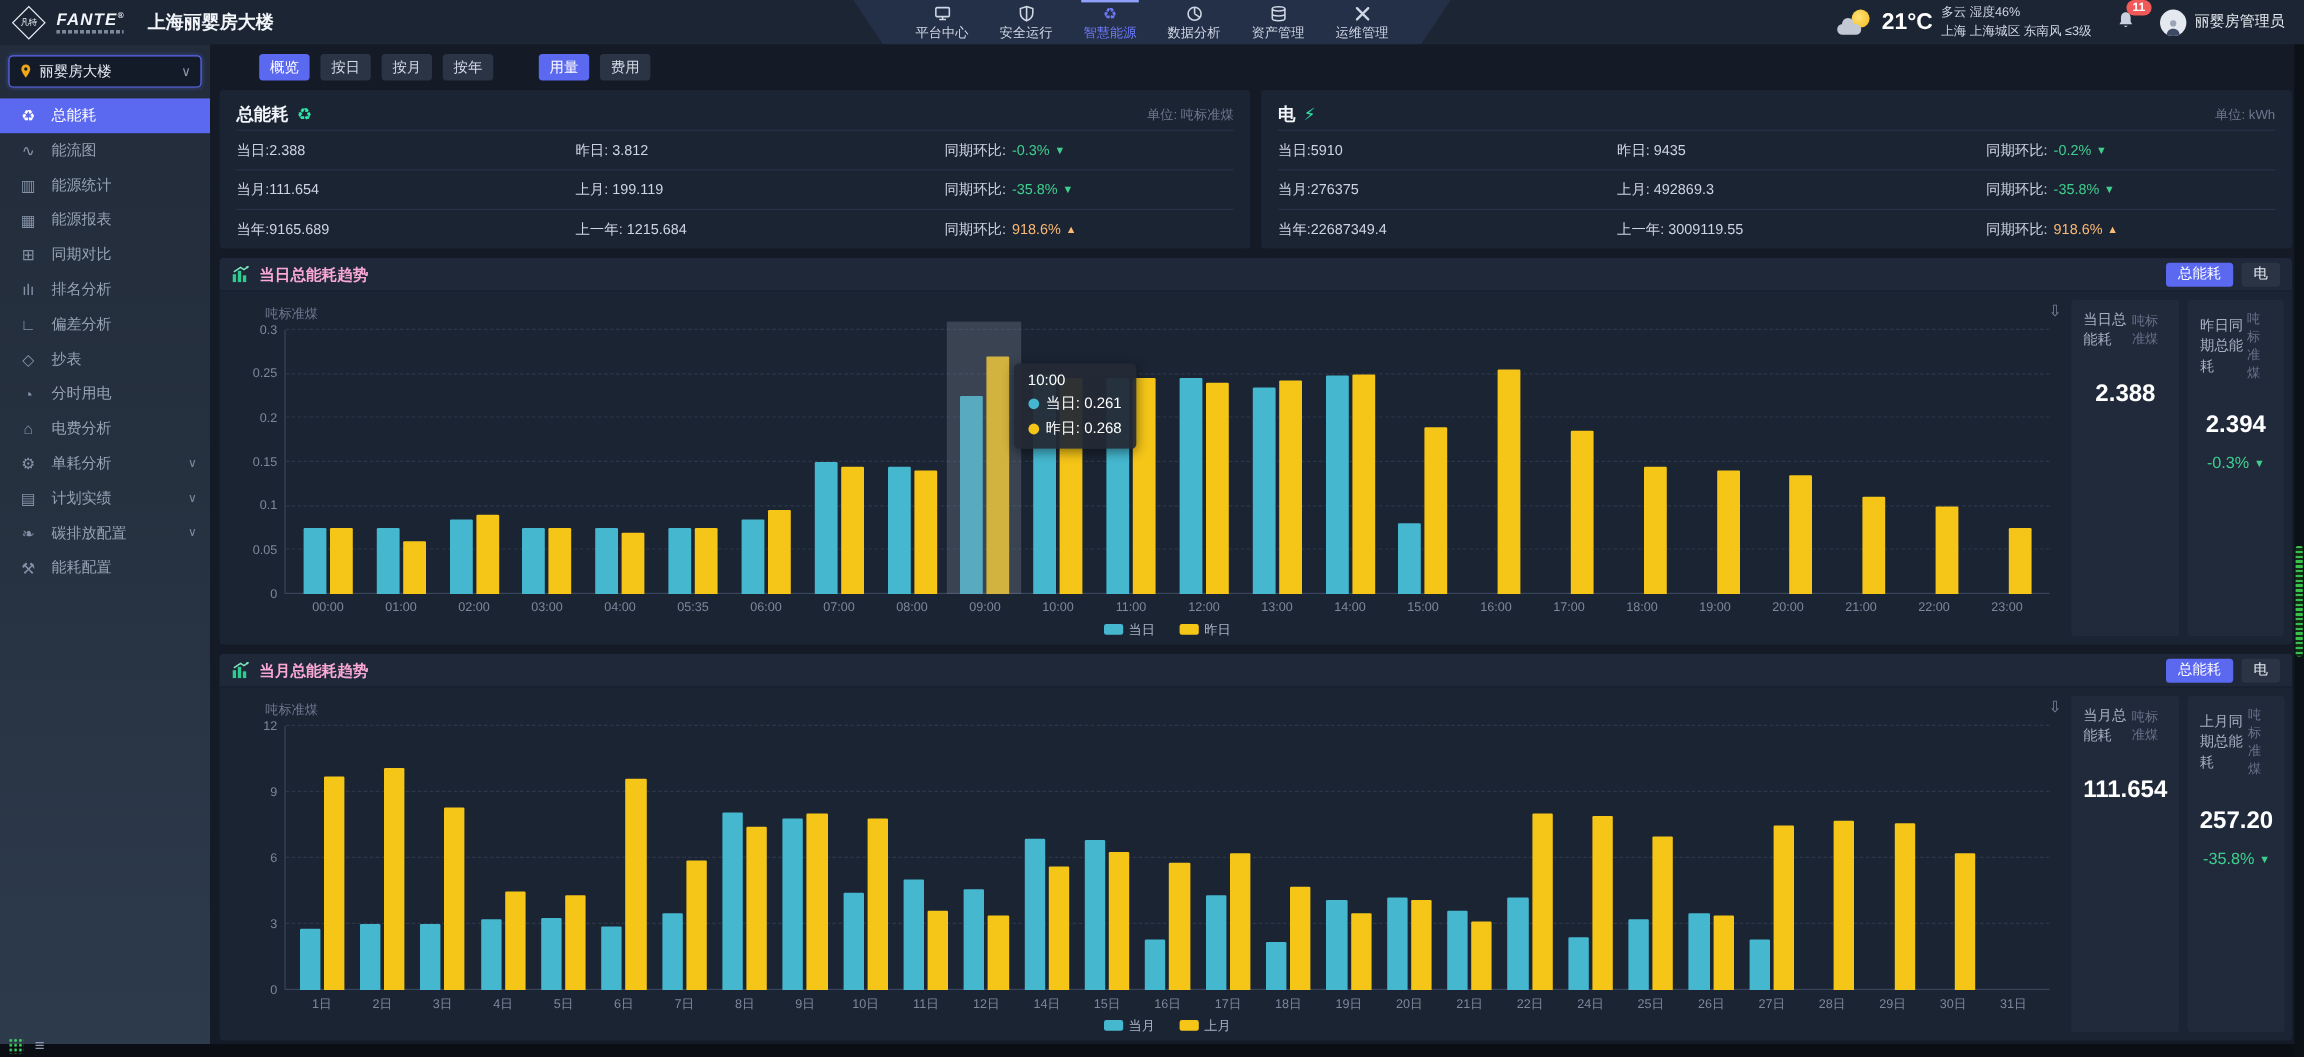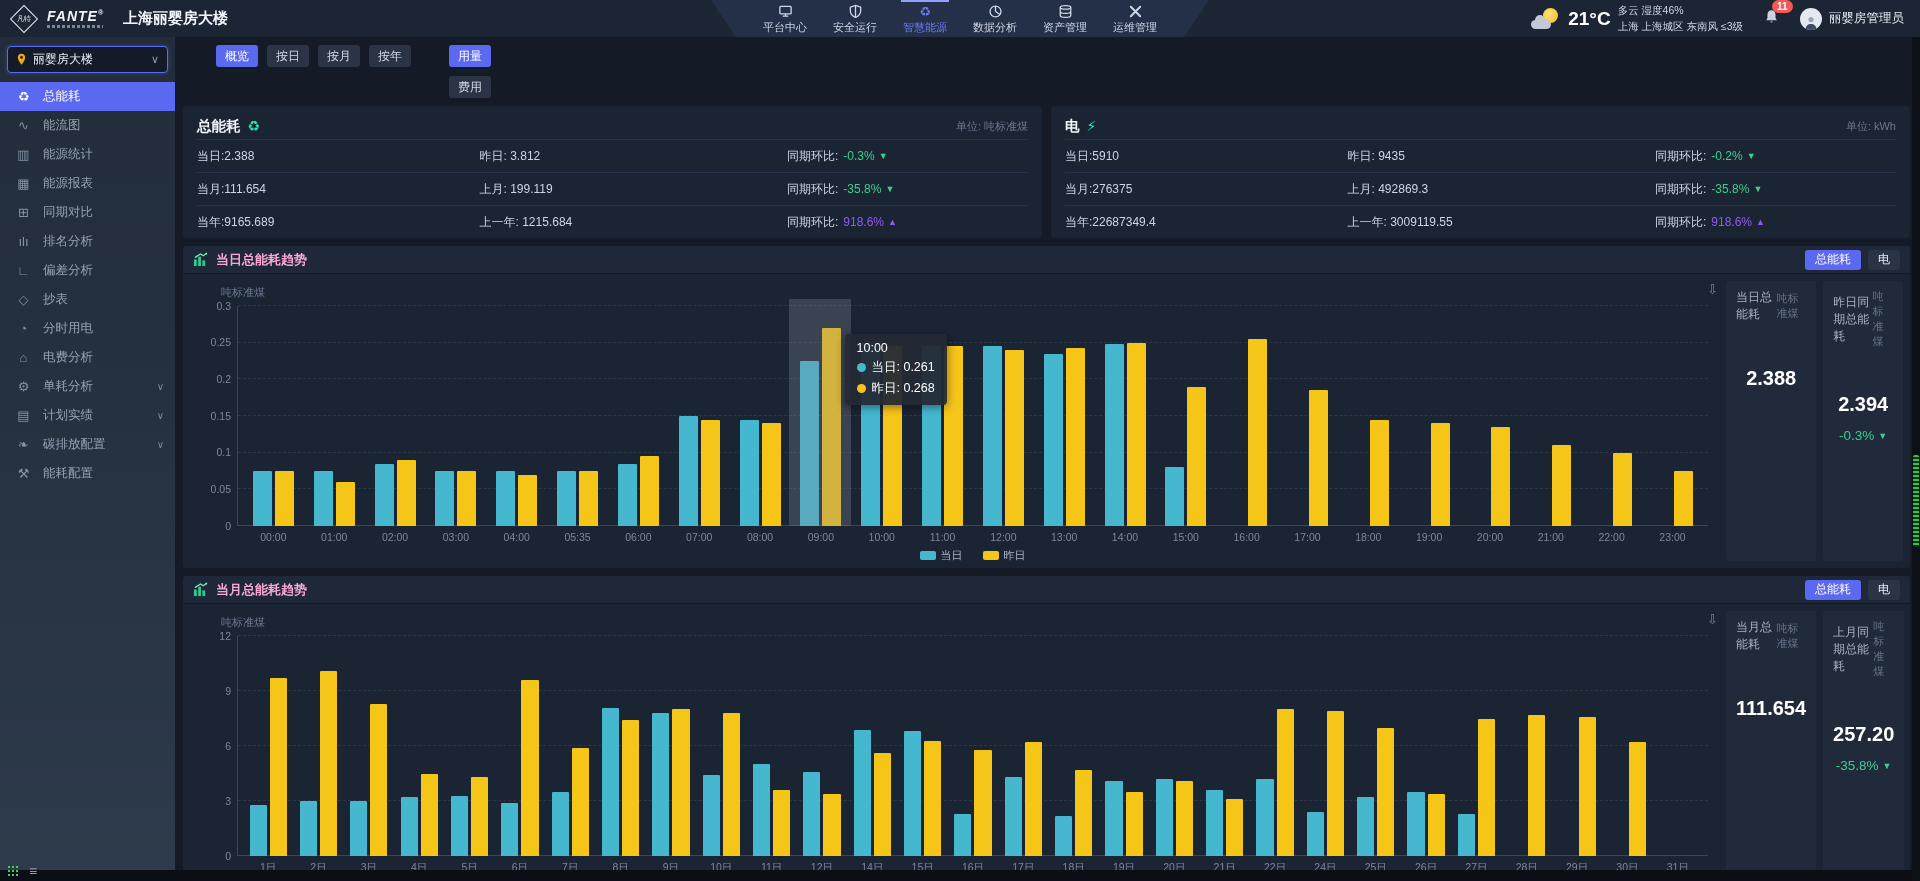--- a/index.html
+++ b/index.html
@@ -63,40 +63,40 @@
   .menu-item .micon{width:17px;text-align:center;font-size:13px;color:#8492a8;flex:none;}
   .menu-item.active{background:#5b68f0;color:#fff;}
   .menu-item.active .micon{color:#fff;}
   .menu-item .expand{margin-left:auto;margin-right:11px;font-size:10px;color:#7c8aa0;}
 
   .main{flex:1;padding:8px 10px 0 8px;display:flex;flex-direction:column;gap:8px;min-width:0;}
 
   
   .toolbar{display:flex;align-items:flex-start;flex:none;padding-left:33px;}
   .tab-group{display:flex;gap:9px;}
-  .tab-group.mode{margin-left:38px;flex-direction:column;}
+  .tab-group.mode{margin-left:38px;}
   .tab{height:22px;padding:0 9px;display:flex;align-items:center;justify-content:center;
       background:#2a3445;border-radius:3px;color:#d4dae6;font-size:12px;cursor:pointer;}
   .tab.active{background:#5b68f0;color:#fff;}
 
   
   .cards{display:flex;gap:9px;height:132px;flex:none;}
   .card{flex:1;background:#1b2433;border-radius:3px;padding:7px 14px 0;display:flex;flex-direction:column;}
   .card-head{display:flex;align-items:center;height:26px;flex:none;}
   .card-title{font-size:14.5px;font-weight:bold;color:#f2f5fa;}
   .card-title-icon{margin-left:7px;color:#2ee6a8;font-size:14px;line-height:1;}
   .card-unit{margin-left:auto;color:#6d7890;font-size:11px;}
   .card-row{flex:1;display:flex;align-items:center;border-top:1px solid #27324a;font-size:12px;color:#cdd5e3;}
   .card-row .c1{width:34%;}
   .card-row .c2{width:37%;}
   .card-row .c3{flex:1;display:flex;align-items:center;gap:5px;}
   .trend{display:inline-flex;align-items:center;gap:4px;}
   .trend .arr{font-size:9px;}
   .down{color:#3ecf8e;}
-  .up{color:#8b5cf6;}
+  .up{color:#fdba74;}
 
   
   .section{height:322px;background:#1b2433;border-radius:3px;display:flex;flex-direction:column;flex:none;}
   .section-head{height:28px;display:flex;align-items:center;padding:0 10px;
       background:#1e2838;border-bottom:1px solid #121927;flex:none;border-radius:3px 3px 0 0;}
   .sec-icon svg{width:15px;height:15px;display:block;}
   .sec-title{margin-left:8px;font-size:13px;font-weight:bold;color:#f9a8d4;}
   .sec-btns{margin-left:auto;display:flex;gap:7px;}
   .sec-btn{height:20px;padding:0 10px;border-radius:3px;background:#2a3445;color:#e6ebf3;
       font-size:12px;display:flex;align-items:center;cursor:pointer;}
@@ -124,21 +124,21 @@
       padding:7px 12px 8px;font-size:12.5px;color:#fff;z-index:4;box-shadow:0 2px 10px rgba(0,0,0,.45);white-space:nowrap;}
   .tt-row{display:flex;align-items:center;gap:6px;margin-top:4px;}
   .dot{width:9px;height:9px;border-radius:50%;flex:none;}
 
   .side-panels{width:184px;flex:none;display:flex;gap:7px;padding:7px 7px 7px 0;}
   .panel{background:#202a3b;border-radius:3px;padding:8px 10px;}
   .panel.p1{flex:1.18;}
   .panel.p2{flex:1;}
   .panel-head{display:flex;justify-content:space-between;align-items:center;color:#a7b1c2;font-size:12px;}
   .panel-unit{color:#67718a;font-size:11px;}
-  .panel-value{text-align:center;font-size:20px;font-weight:bold;margin-top:44px;color:#fff;}
+  .panel-value{text-align:center;font-size:20px;font-weight:bold;margin-top:25px;color:#fff;}
   .panel-delta{text-align:center;font-size:13.5px;margin-top:12px;}
 
   
   .scrollbar{position:absolute;right:0;top:37px;bottom:0;width:8px;background:#0c1118;z-index:7;}
   .scroll-thumb{position:absolute;top:418px;height:92px;left:1px;right:1px;border-radius:2px;
       background:repeating-linear-gradient(180deg,#36c24b 0 2px,#143019 2px 4px);cursor:grab;}
   .bottom-strip{position:absolute;left:0;right:0;bottom:0;height:11px;background:#0b0f15;}
   .corner-icons{position:absolute;left:7px;bottom:3px;display:flex;gap:9px;align-items:center;z-index:8;}
   .grid-dots{width:13px;height:13px;
       background-image:radial-gradient(#3ecf5e 1px,transparent 1.3px);background-size:4px 4px;}

